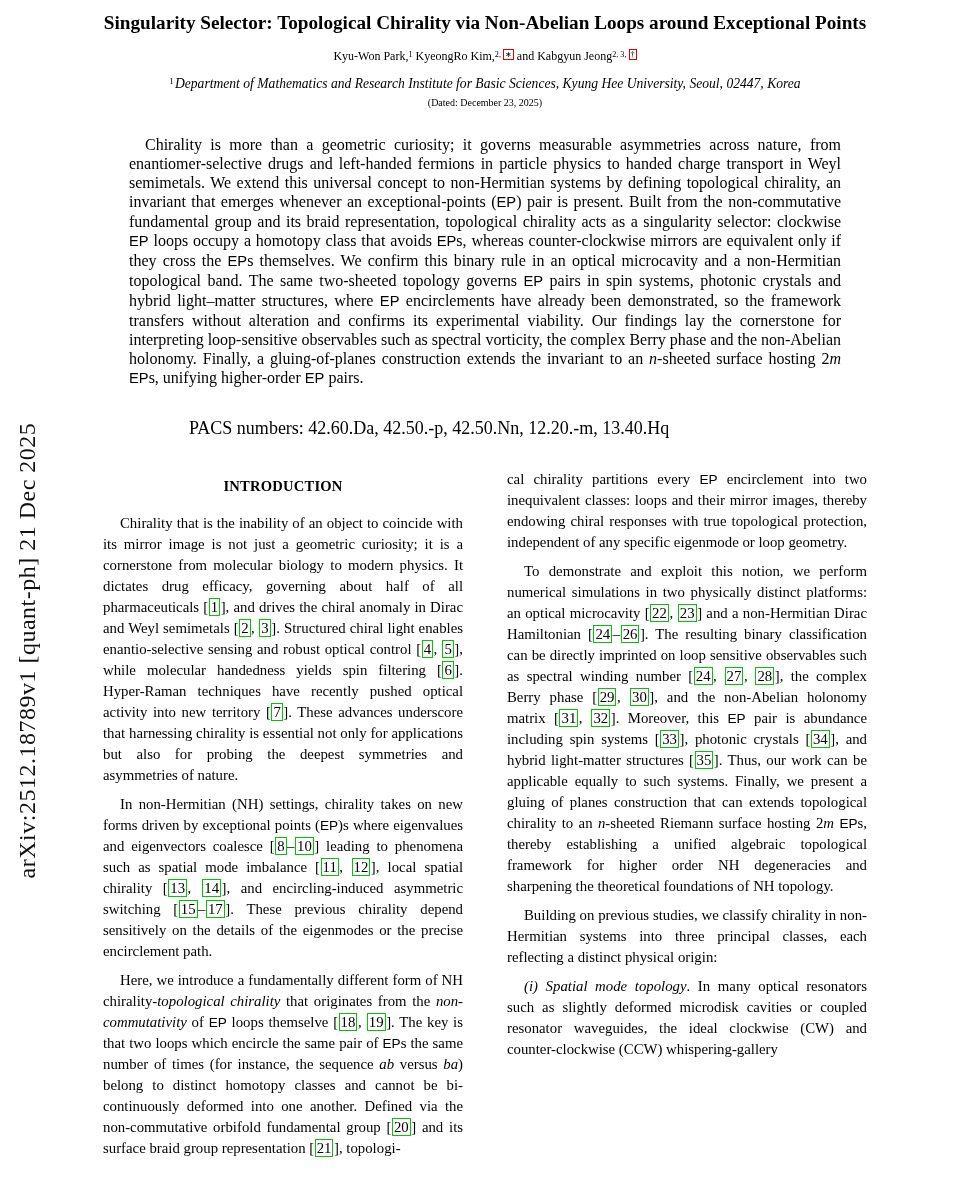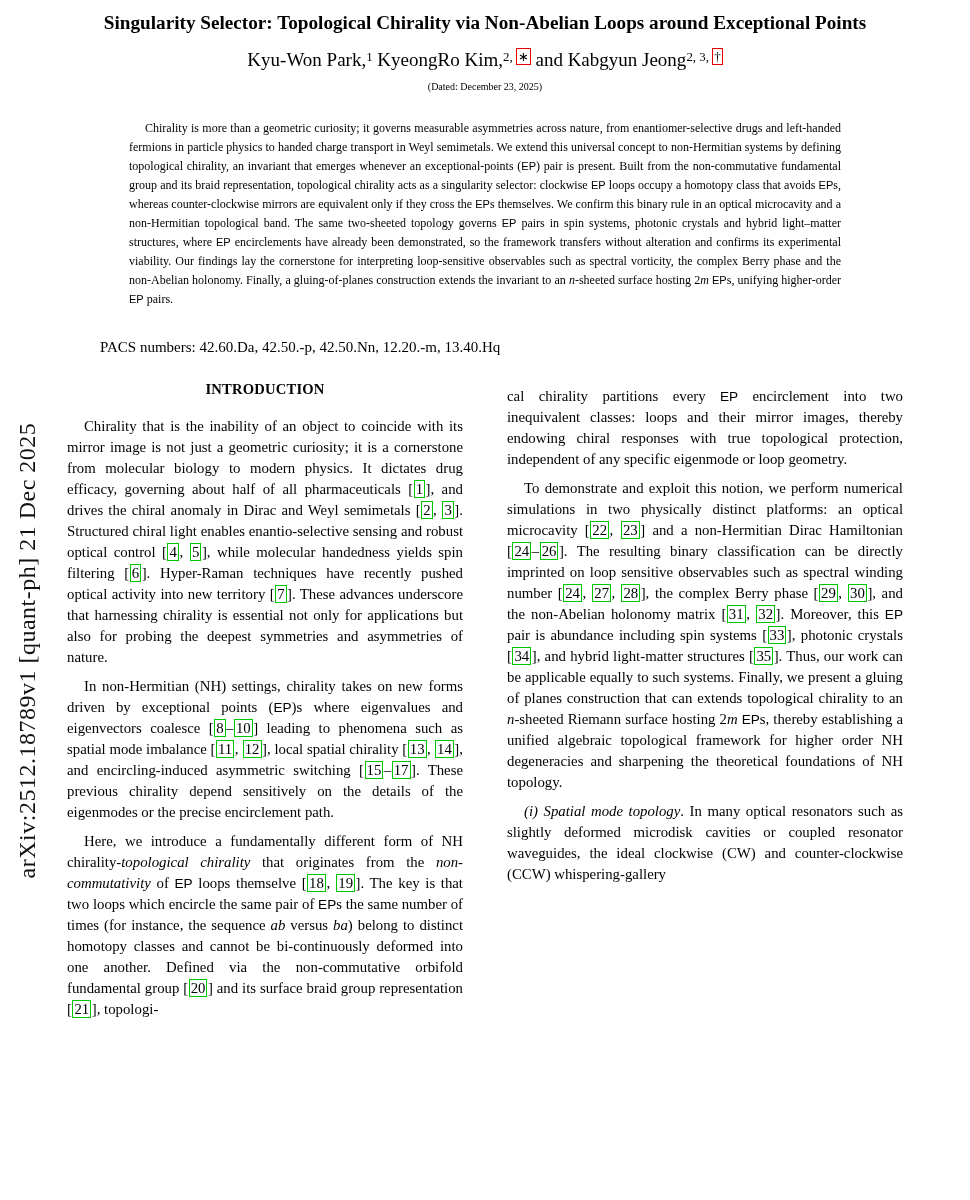--- a/index.html
+++ b/index.html
@@ -14,40 +14,40 @@
   .page{position:absolute;inset:0;}
   
   .banner-wrap{
     position:absolute;left:0px;top:100px;width:56px;height:1100px;
     display:flex;align-items:center;justify-content:center;pointer-events:none;
   }
   .banner-text{
     transform:rotate(-90deg);white-space:nowrap;
     font-size:24px;color:#111;letter-spacing:0.5px;
   }
-  .content{padding:0 59px;}
+  .content{padding:0 95px;}
   h1.title{
     text-align:center;font-size:19.2px;font-weight:bold;
     margin:10px auto 14px;line-height:1.32;max-width:884px;
   }
-  .authors{text-align:center;font-size:19px;margin:0 0 10px 0;}
+  .authors{text-align:center;font-size:12px;margin:0 0 10px 0;}
   .affil{text-align:center;font-size:13.6px;font-style:normal;line-height:19px;}
   .dated{text-align:center;font-size:10px;margin:4px 0 27px 0;}
   .abstract{
-    width:712px;margin:0 auto 30px;font-size:12px;line-height:19px;
+    width:712px;margin:0 auto 30px;font-size:16px;line-height:19px;
     text-align:justify;text-indent:16px;
   }
-  .pacs{font-size:15px;margin:0 0 22px 41px;}
+  .pacs{font-size:18px;margin:0 0 22px 94px;}
   .columns{display:flex;gap:28px;align-items:flex-start;}
   .col{flex:1 1 0;font-size:14.8px;line-height:21px;}
   .sec{
     font-weight:bold;text-align:center;font-size:14.6px;
     margin:26px 0 16px;letter-spacing:0.2px;
   }
-  .col > .sec:first-child{margin-top:1px;}
+  .col > .sec:first-child{margin-top:15px;}
   p.para{margin:8px;text-indent:17px;text-align:justify;}
   p.noindent{text-indent:0;}
   .it{font-style:italic;}
   .sf{font-family:"Liberation Sans", sans-serif;font-size:92%;}
   .sup{font-size:68%;position:relative;top:-0.45em;line-height:0;}
   .cite{
     border:1px solid var(--cite-border);
     padding:0 1px;margin:0 0.5px;line-height:1;display:inline;
   }
   .refbox{border:1px solid var(--ref-border);padding:0 1px;}
@@ -62,36 +62,38 @@
   <div class="banner-wrap">
     <span class="banner-text">arXiv:2512.18789v1  [quant-ph]  21 Dec 2025</span>
   </div>
 
   <div class="content">
     <h1 class="title">Singularity Selector: Topological Chirality via Non-Abelian Loops around Exceptional Points</h1>
 
     <div class="authors">Kyu-Won Park,<span class="sup">1</span> KyeongRo Kim,<span class="sup">2, </span><span class="sup refbox">∗</span> and Kabgyun Jeong<span class="sup">2, 3, </span><span class="sup refbox">†</span></div>
 
     <div id="affils">
+        <div class="affil"><span class="sup">1</span><span class="it">Department of Mathematics and Research Institute for Basic Sciences, Kyung Hee University, Seoul, 02447, Korea</span></div>
       </div>
 
     <div class="dated">(Dated: December 23, 2025)</div>
 
     <div class="abstract">Chirality is more than a geometric curiosity; it governs measurable asymmetries across nature, from enantiomer-selective drugs and left-handed fermions in particle physics to handed charge transport in Weyl semimetals. We extend this universal concept to non-Hermitian systems by defining topological chirality, an invariant that emerges whenever an exceptional-points (<span class="sf">EP</span>) pair is present. Built from the non-commutative fundamental group and its braid representation, topological chirality acts as a singularity selector: clockwise <span class="sf">EP</span> loops occupy a homotopy class that avoids <span class="sf">EP</span>s, whereas counter-clockwise mirrors are equivalent only if they cross the <span class="sf">EP</span>s themselves. We confirm this binary rule in an optical microcavity and a non-Hermitian topological band. The same two-sheeted topology governs <span class="sf">EP</span> pairs in spin systems, photonic crystals and hybrid light–matter structures, where <span class="sf">EP</span> encirclements have already been demonstrated, so the framework transfers without alteration and confirms its experimental viability. Our findings lay the cornerstone for interpreting loop-sensitive observables such as spectral vorticity, the complex Berry phase and the non-Abelian holonomy. Finally, a gluing-of-planes construction extends the invariant to an <span class="it">n</span>-sheeted surface hosting 2<span class="it">m</span> <span class="sf">EP</span>s, unifying higher-order <span class="sf">EP</span> pairs.</div>
 
     <div class="pacs">PACS numbers: 42.60.Da, 42.50.-p, 42.50.Nn, 12.20.-m, 13.40.Hq</div>
 
     <div class="columns">
       <div class="col" id="col-left">
           <h2 class="sec">INTRODUCTION</h2>
           <p class="para">Chirality that is the inability of an object to coincide with its mirror image is not just a geometric curiosity; it is a cornerstone from molecular biology to modern physics. It dictates drug efficacy, governing about half of all pharmaceuticals [<span class="cite">1</span>], and drives the chiral anomaly in Dirac and Weyl semimetals [<span class="cite">2</span>, <span class="cite">3</span>]. Structured chiral light enables enantio-selective sensing and robust optical control [<span class="cite">4</span>, <span class="cite">5</span>], while molecular handedness yields spin filtering [<span class="cite">6</span>]. Hyper-Raman techniques have recently pushed optical activity into new territory [<span class="cite">7</span>]. These advances underscore that harnessing chirality is essential not only for applications but also for probing the deepest symmetries and asymmetries of nature.</p>
           <p class="para">In non-Hermitian (NH) settings, chirality takes on new forms driven by exceptional points (<span class="sf">EP</span>)s where eigenvalues and eigenvectors coalesce [<span class="cite">8</span>–<span class="cite">10</span>] leading to phenomena such as spatial mode imbalance [<span class="cite">11</span>, <span class="cite">12</span>], local spatial chirality [<span class="cite">13</span>, <span class="cite">14</span>], and encircling-induced asymmetric switching [<span class="cite">15</span>–<span class="cite">17</span>]. These previous chirality depend sensitively on the details of the eigenmodes or the precise encirclement path.</p>
           <p class="para">Here, we introduce a fundamentally different form of NH chirality-<span class="it">topological chirality</span> that originates from the <span class="it">non-commutativity</span> of <span class="sf">EP</span> loops themselve [<span class="cite">18</span>, <span class="cite">19</span>]. The key is that two loops which encircle the same pair of <span class="sf">EP</span>s the same number of times (for instance, the sequence <span class="it">ab</span> versus <span class="it">ba</span>) belong to distinct homotopy classes and cannot be bi-continuously deformed into one another. Defined via the non-commutative orbifold fundamental group [<span class="cite">20</span>] and its surface braid group representation [<span class="cite">21</span>], topologi-</p>
         </div>
       <div class="col" id="col-right">
           <p class="para noindent">cal chirality partitions every <span class="sf">EP</span> encirclement into two inequivalent classes: loops and their mirror images, thereby endowing chiral responses with true topological protection, independent of any specific eigenmode or loop geometry.</p>
           <p class="para">To demonstrate and exploit this notion, we perform numerical simulations in two physically distinct platforms: an optical microcavity [<span class="cite">22</span>, <span class="cite">23</span>] and a non-Hermitian Dirac Hamiltonian [<span class="cite">24</span>–<span class="cite">26</span>]. The resulting binary classification can be directly imprinted on loop sensitive observables such as spectral winding number [<span class="cite">24</span>, <span class="cite">27</span>, <span class="cite">28</span>], the complex Berry phase [<span class="cite">29</span>, <span class="cite">30</span>], and the non-Abelian holonomy matrix [<span class="cite">31</span>, <span class="cite">32</span>]. Moreover, this <span class="sf">EP</span> pair is abundance including spin systems [<span class="cite">33</span>], photonic crystals [<span class="cite">34</span>], and hybrid light-matter structures [<span class="cite">35</span>]. Thus, our work can be applicable equally to such systems. Finally, we present a gluing of planes construction that can extends topological chirality to an <span class="it">n</span>-sheeted Riemann surface hosting 2<span class="it">m</span> <span class="sf">EP</span>s, thereby establishing a unified algebraic topological framework for higher order NH degeneracies and sharpening the theoretical foundations of NH topology.</p>
+          <p class="para">Building on previous studies, we classify chirality in non-Hermitian systems into three principal classes, each reflecting a distinct physical origin:</p>
           <p class="para"><span class="it">(i) Spatial mode topology</span>. In many optical resonators such as slightly deformed microdisk cavities or coupled resonator waveguides, the ideal clockwise (CW) and counter-clockwise (CCW) whispering-gallery</p>
         </div>
     </div>
   </div>
 
 </div>
 
 </body></html>

